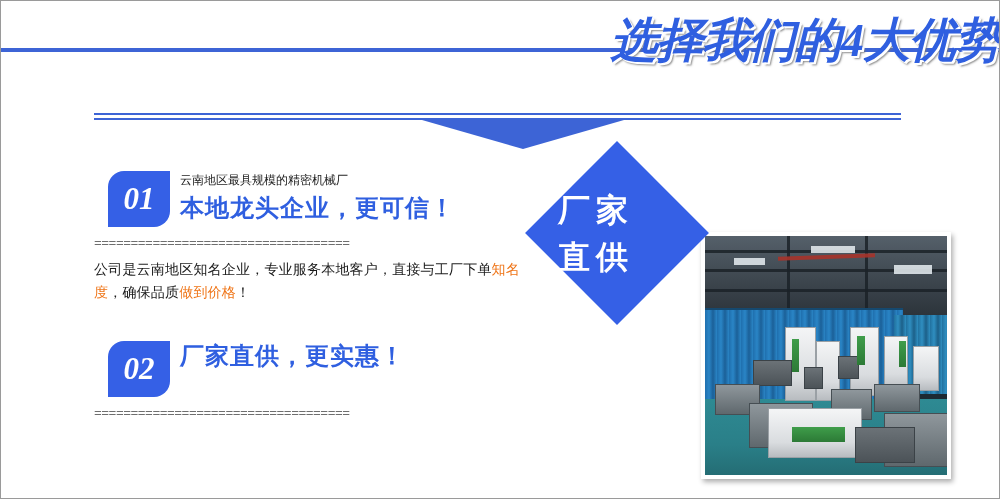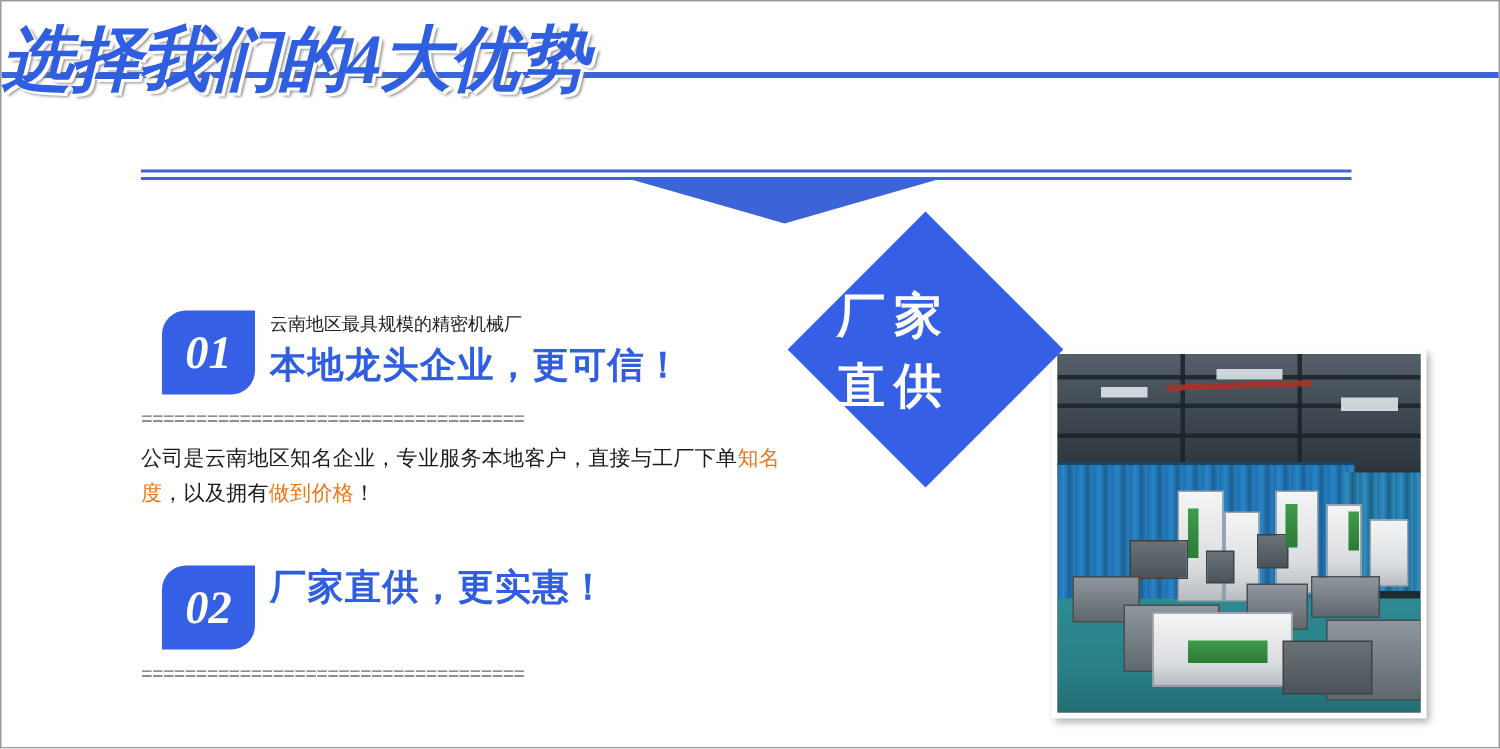--- a/index.html
+++ b/index.html
@@ -34,21 +34,21 @@
     top: 47px;
     width: 1000px;
     height: 4px;
     background: #3d64d6;
   }
   .header-title {
     position: absolute;
     left: 0;
     top: 8px;
     width: 1000px;
-    text-align: left;
+    text-align: right;
     font-family: "Liberation Serif", "DejaVu Serif", serif;
     font-size: 47px;
     font-weight: bold;
     font-style: italic;
     letter-spacing: -1px;
     color: #2f5fe0;
     text-shadow:
       1px 1px 0 #ffffff,
       2px 2px 0 #ffffff,
       3px 3px 2px rgba(120,120,120,0.85);
@@ -90,21 +90,20 @@
     position: absolute;
     left: 93px;
     width: 470px;
   }
   .block-01 { top: 168px; }
   .block-02 { top: 338px; }
 
   .block-head {
     position: relative;
     height: 62px;
-    margin-top: 36px;
   }
   .badge {
     position: absolute;
     left: 14px;
     top: 2px;
     width: 62px;
     height: 56px;
     background: #3560e6;
     border-radius: 16px 0 16px 0;
     color: #ffffff;
@@ -277,21 +276,21 @@
 
   <div class="block block-01">
     <div class="block-head">
       <div class="badge">01</div>
       <div class="head-texts">
         <div class="head-sub">云南地区最具规模的精密机械厂</div>
         <div class="head-main">本地龙头企业，更可信！</div>
       </div>
     </div>
     <div class="eq-rule">===================================</div>
-    <div class="body-text"><span>公司是云南地区知名企业，专业服务本地客户，直接与工厂下单</span><span class="hl">知名度</span><span>，以及拥有</span><span class="hl">做到价格</span><span>！</span></div>
+    <div class="body-text"><span>公司是云南地区知名企业，专业服务本地客户，直接与工厂下单</span><span class="hl">知名度</span><span>，确保品质</span><span class="hl">做到价格</span><span>！</span></div>
   </div>
 
   <div class="block block-02">
     <div class="block-head">
       <div class="badge">02</div>
       <div class="head-texts">
         <div class="head-main">厂家直供，更实惠！</div>
       </div>
     </div>
     <div class="eq-rule">===================================</div>

